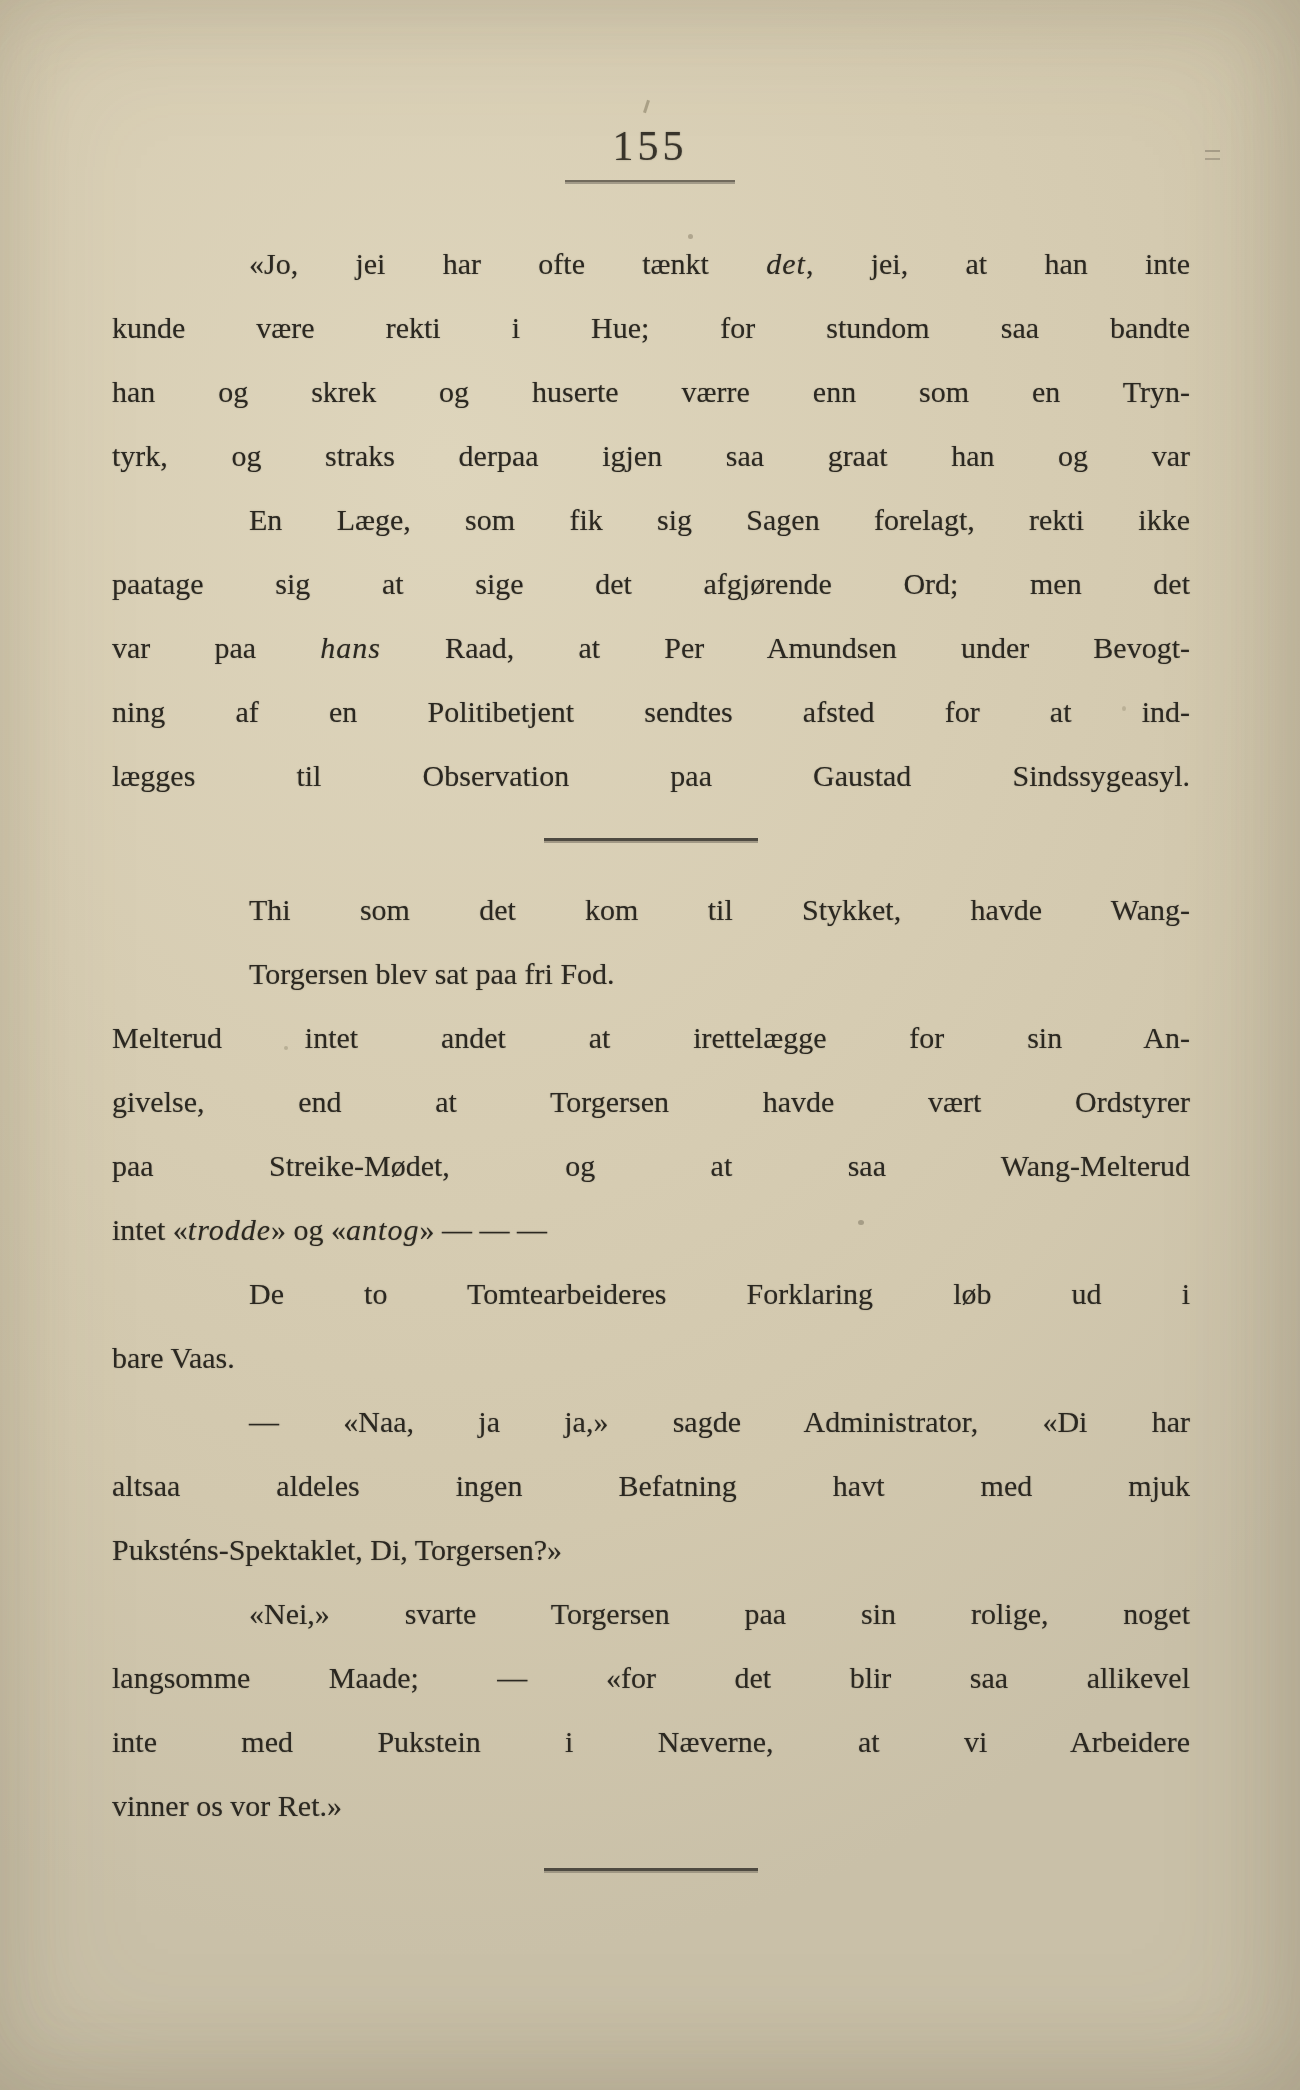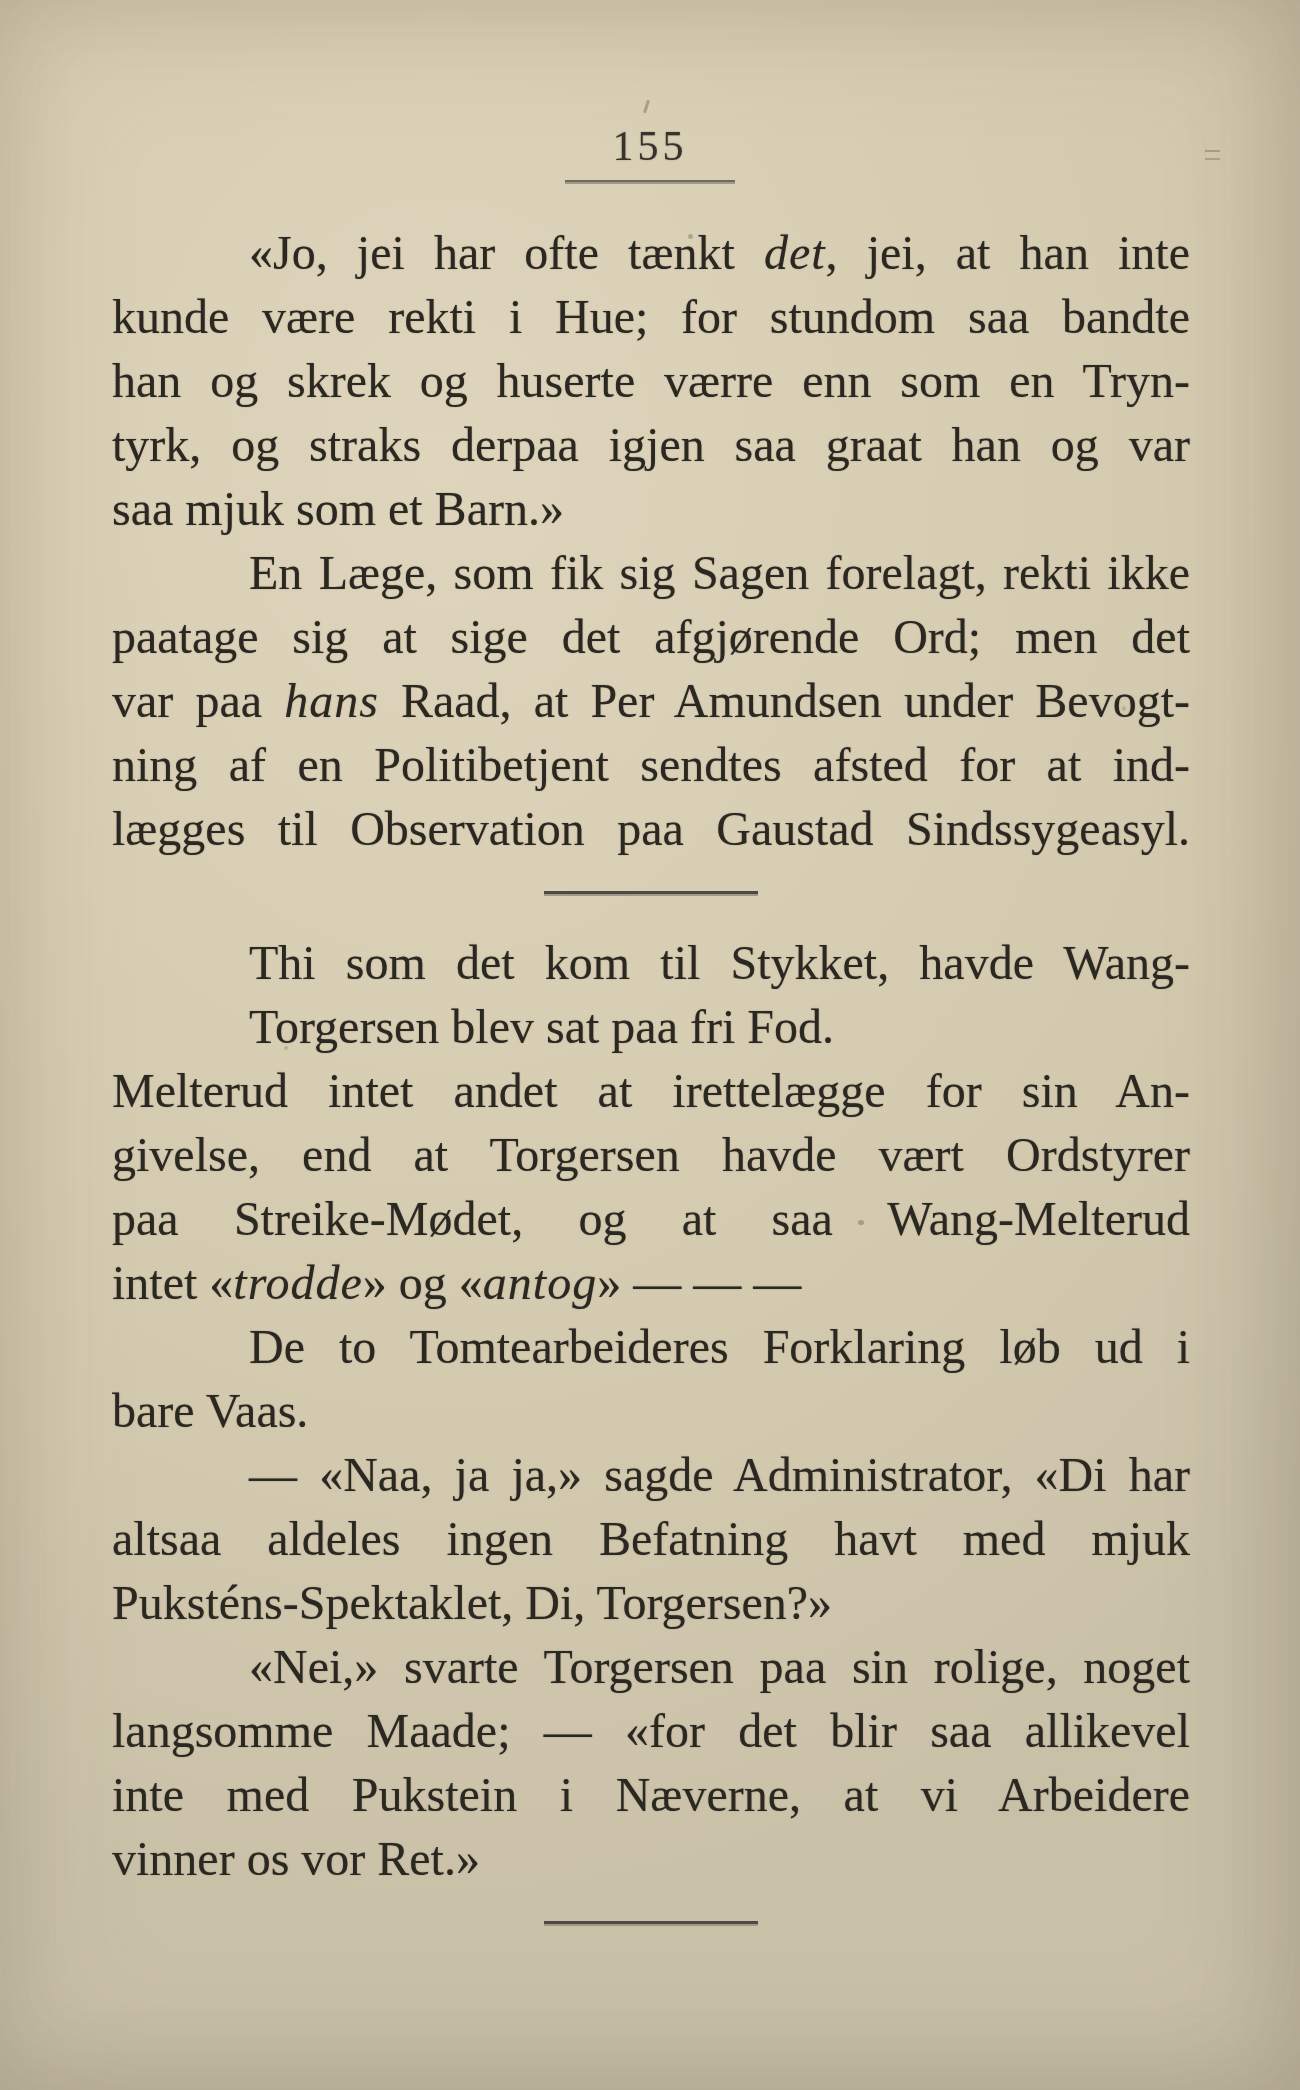--- a/index.html
+++ b/index.html
@@ -39,25 +39,25 @@
     text-shadow: 0 0 1.5px rgba(56,52,43,0.45);
   }
   .page-number-underline {
     width: 170px;
     height: 4px;
     margin: 10px auto 0 auto;
     background: linear-gradient(to bottom, #716a5c 0 55%, #a29a88 55% 100%);
   }
   .text-column {
     position: absolute;
-    top: 221px;
+    top: 232px;
     left: 112px;
     width: 1078px;
     color: #2b2821;
-    font-size: 48px;
+    font-size: 30px;
   }
   .text-line {
     line-height: 64px;
     height: 64px;
     white-space: normal;
     text-align: justify;
     text-align-last: justify;
     text-shadow: 0 0 1.3px rgba(43,40,33,0.42);
   }
   .text-line.no-just {
@@ -119,21 +119,20 @@
   <div class="page-number-wrap">
     <div class="page-number">155</div>
     <div class="page-number-underline"></div>
   </div>
 
   <div class="text-column" id="text-column">
       <div class="text-line indent"><span>«Jo, jei har ofte tænkt </span><i>det</i><span>, jei, at han inte</span></div>
       <div class="text-line"><span>kunde være rekti i Hue; for stundom saa bandte</span></div>
       <div class="text-line"><span>han og skrek og huserte værre enn som en Tryn-</span></div>
       <div class="text-line"><span>tyrk, og straks derpaa igjen saa graat han og var</span></div>
-      <div class="text-line no-just"><span>saa mjuk som et Barn.»</span></div>
       <div class="text-line indent"><span>En Læge, som fik sig Sagen forelagt, rekti ikke</span></div>
       <div class="text-line"><span>paatage sig at sige det afgjørende Ord; men det</span></div>
       <div class="text-line"><span>var paa </span><i>hans</i><span> Raad, at Per Amundsen under Bevogt-</span></div>
       <div class="text-line"><span>ning af en Politibetjent sendtes afsted for at ind-</span></div>
       <div class="text-line"><span>lægges til Observation paa Gaustad Sindssygeasyl.</span></div>
       <div class="rule-divider"></div>
       <div class="text-line indent"><span>Thi som det kom til Stykket, havde Wang-</span></div>
       <div class="text-line indent no-just"><span>Torgersen blev sat paa fri Fod.</span></div>
       <div class="text-line"><span>Melterud intet andet at irettelægge for sin An-</span></div>
       <div class="text-line"><span>givelse, end at Torgersen havde vært Ordstyrer</span></div>

